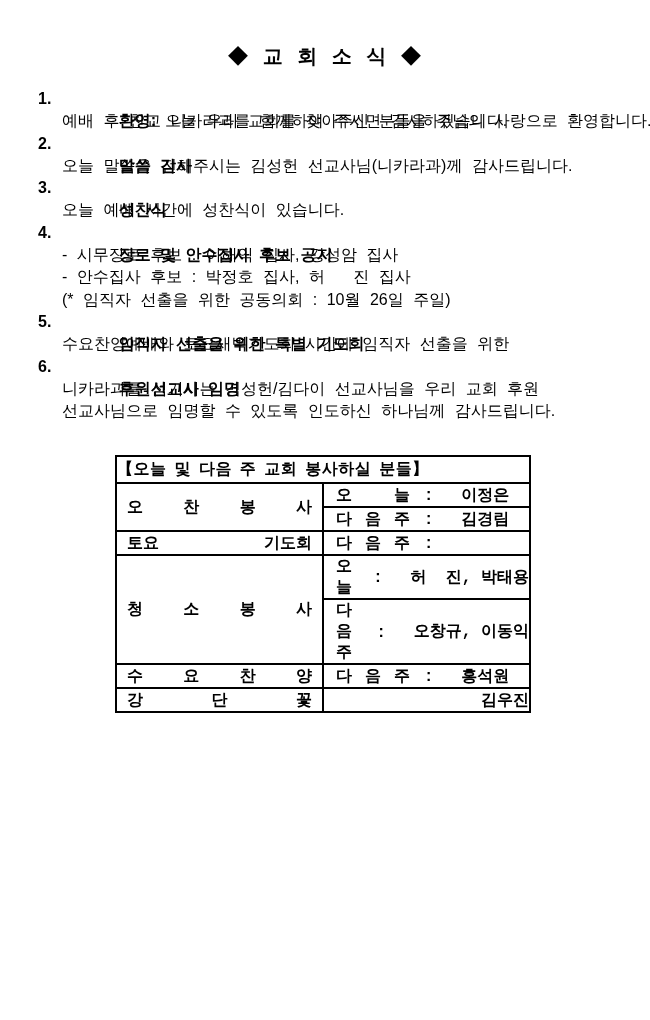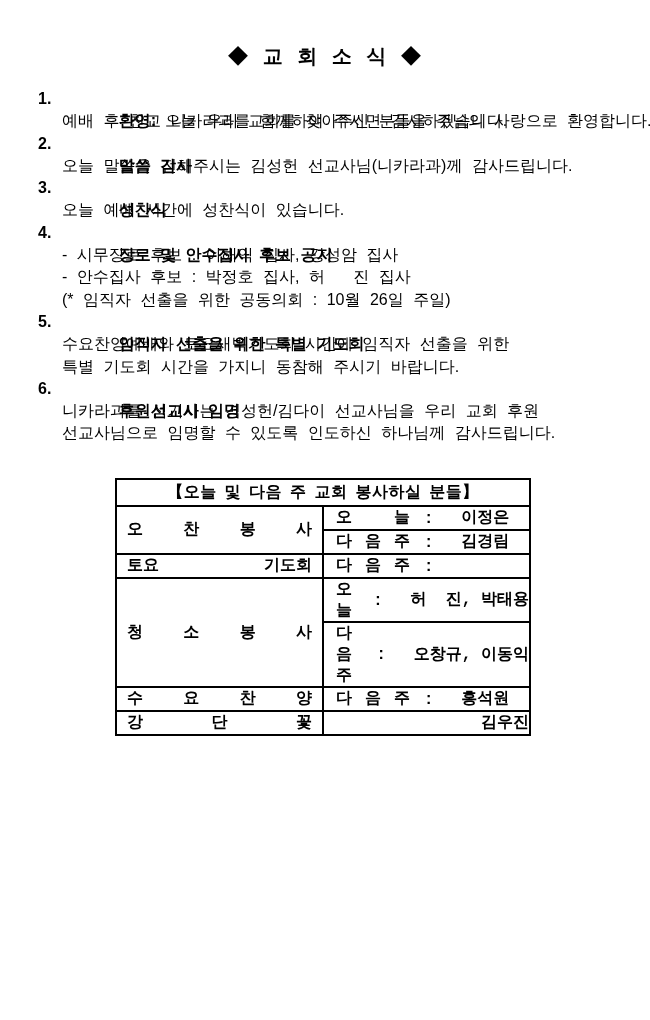--- a/index.html
+++ b/index.html
@@ -59,21 +59,21 @@
   }
   table.service th,
   table.service td {
     border: 2px solid #000000;
     padding: 0;
     height: 22px;
     vertical-align: middle;
   }
   table.service th.tbl-header {
     height: 25px;
-    text-align: center;
+    text-align: left;
     font-size: 16px;
     letter-spacing: 0.5px;
     word-spacing: 3px;
   }
   td.cat-cell { width: 104px; }
   .cat {
     display: block;
     text-align: justify;
     text-align-last: justify;
     padding: 0 10px;
@@ -121,21 +121,20 @@
       <span class="num">4.</span><span class="bold">장로 및 안수집사 후보 공지</span>
     </div>
     <div class="line">- 시무장로 후보 : 이해익 집사, 강성암 집사</div>
     <div class="line">- 안수집사 후보 : 박정호 집사, 허   진 집사</div>
     <div class="line">(* 임직자 선출을 위한 공동의회 : 10월 26일 주일)</div>
 
     <div class="line">
       <span class="num">5.</span><span class="bold">임직자 선출을 위한 특별 기도회</span>
     </div>
     <div class="line">수요찬양예배와 토요새벽기도회 시간에 임직자 선출을 위한</div>
-    <div class="line">특별 기도회 시간을 가지니 동참해 주시기 바랍니다.</div>
 
     <div class="line">
       <span class="num">6.</span><span class="bold">후원선교사 임명</span>
     </div>
     <div class="line">니카라과를 섬기시는 김성헌/김다이 선교사님을 우리 교회 후원</div>
     <div class="line">선교사님으로 임명할 수 있도록 인도하신 하나님께 감사드립니다.</div>
 
   </div>
 
   <table class="service">

